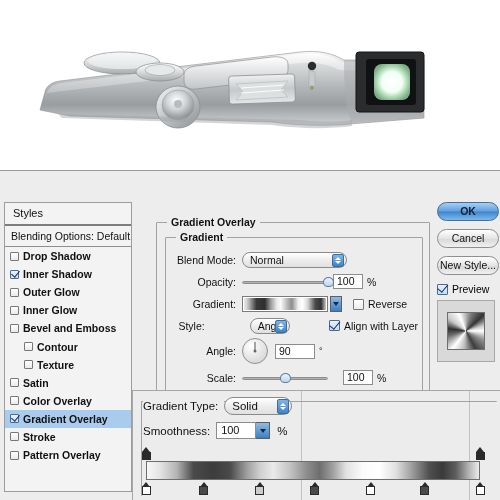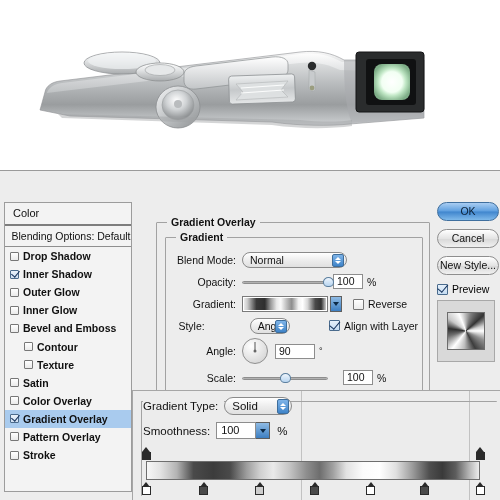--- a/index.html
+++ b/index.html
@@ -84,21 +84,20 @@
     border-bottom: 2px solid #7d7d7d;
     background: #f3f3f3;
     font-size: 11px;
   }
   .styles-blend {
     height: 20px;
     line-height: 20px;
     padding-left: 6px;
     border-bottom: 1px solid #8f8f8f;
     font-size: 10.5px;
-    text-align: center;
   }
   .style-row {
     height: 18.1px;
     display: flex;
     align-items: center;
     padding-left: 5px;
     font-size: 10.5px;
     white-space: nowrap;
     font-weight: bold;
   }
@@ -149,21 +148,21 @@
     color: #111;
     box-sizing: border-box;
     margin-bottom: 8px;
     overflow: hidden;
     white-space: nowrap;
   }
   .btn.primary {
     background: linear-gradient(to bottom,#a9cdf2,#5e9fdf 48%,#3f85cd 52%,#7fb9ea);
     border: 1px solid #3f6f9e;
     color: #0b2138;
-    font-weight: normal;
+    font-weight: bold;
   }
   .preview-row {
     display: flex;
     align-items: center;
     font-size: 10.5px;
     margin-top: 1px;
     margin-bottom: 5px;
   }
   .thumbbox {
     width: 58px; height: 62px;
@@ -585,21 +584,21 @@
       </svg>
     </div>
   </div>
 
   <div class="dialog">
 
 
     <div class="dialog-body">
 
       <div class="styles-panel">
-        <div class="styles-head">Color</div>
+        <div class="styles-head">Styles</div>
         <div class="styles-blend">Blending Options: Default</div>
         <div id="style-list">
             <div class="style-row">
               <i class="cbx"></i>
               <span>Drop Shadow</span>
             </div>
             <div class="style-row">
               <i class="cbx checked"></i>
               <span>Inner Shadow</span>
             </div>
@@ -630,25 +629,25 @@
             <div class="style-row">
               <i class="cbx"></i>
               <span>Color Overlay</span>
             </div>
             <div class="style-row selected">
               <i class="cbx checked"></i>
               <span>Gradient Overlay</span>
             </div>
             <div class="style-row">
               <i class="cbx"></i>
+              <span>Stroke</span>
+            </div>
+            <div class="style-row">
+              <i class="cbx"></i>
               <span>Pattern Overlay</span>
-            </div>
-            <div class="style-row">
-              <i class="cbx"></i>
-              <span>Stroke</span>
             </div>
           </div>
       </div>
 
       <div class="group" id="grp-overlay">
         <span class="group-label">Gradient Overlay</span>
 
         <div class="group" id="grp-gradient">
           <span class="group-label">Gradient</span>
 

